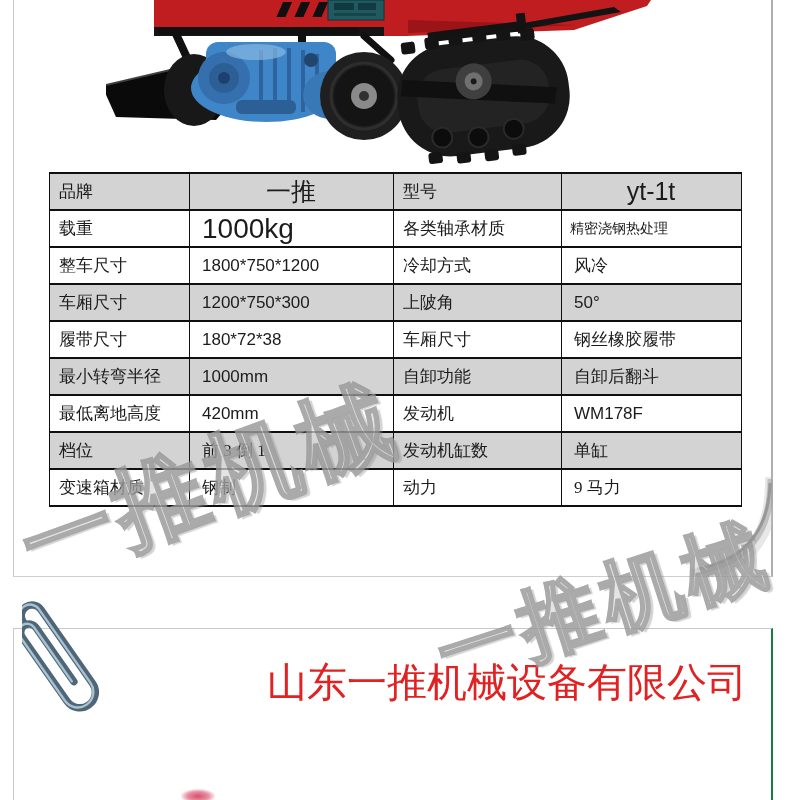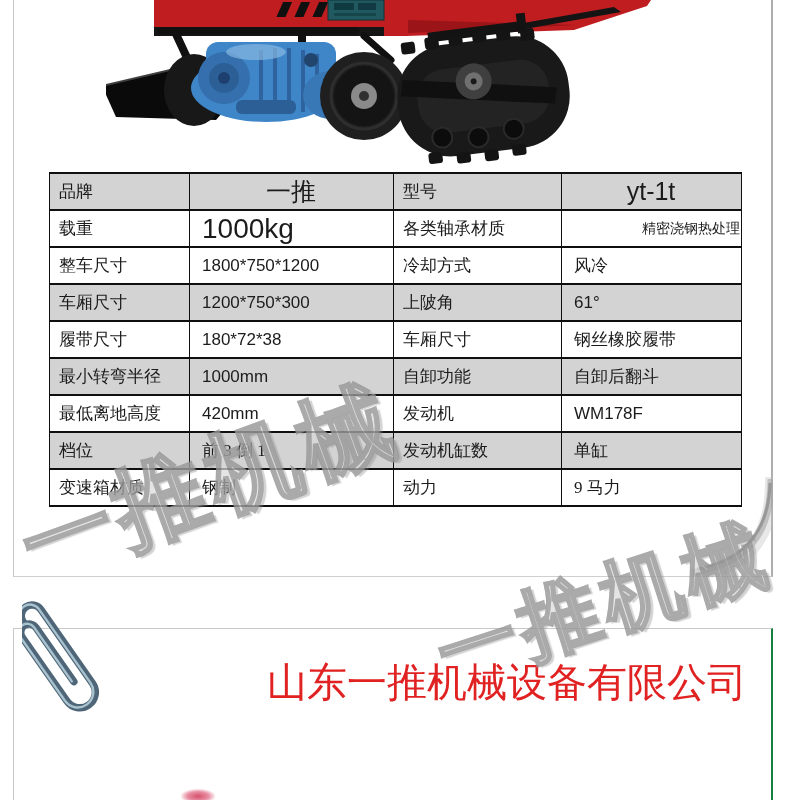--- a/index.html
+++ b/index.html
@@ -32,21 +32,21 @@
   #spec-table td{
     border-left:1px solid #0f0f0f;border-right:1px solid #0f0f0f;
     height:33px;vertical-align:middle;overflow:hidden;white-space:nowrap;
   }
   #spec-table tr.stripe td{background:var(--stripe,#d3d3d3);}
   td.lbl{padding-left:9px;font-family:"Liberation Serif",serif;}
   td.val{padding-left:12px;font-family:"Liberation Sans",sans-serif;}
   td.val.cjk{font-family:"Liberation Serif",serif;}
   td.xl{font-size:25px;text-align:center;padding-left:0;}
   td.lg{font-size:28px;}
-  td.sm{font-size:14px;padding-left:8px;text-align:right;}
+  td.sm{font-size:14px;padding-left:8px;}
   
   .wm{
     position:absolute;z-index:5;pointer-events:none;
     font-weight:bold;letter-spacing:6px;
     color:rgba(255,255,255,0.55);
     -webkit-text-stroke:2.5px rgba(148,148,148,0.9);
     text-shadow:3px 3px 1px rgba(140,140,140,0.45),-1px -1px 0 rgba(160,160,160,0.35);
     opacity:.85;white-space:nowrap;
   }
   #wm1{left:25px;top:488px;font-size:92px;transform:rotate(-20deg);transform-origin:0 50%;}
@@ -183,21 +183,21 @@
         <tr>
           <td class="lbl">整车尺寸</td>
           <td class="val">1800*750*1200</td>
           <td class="lbl">冷却方式</td>
           <td class="val cjk">风冷</td>
         </tr>
         <tr class="stripe">
           <td class="lbl">车厢尺寸</td>
           <td class="val">1200*750*300</td>
           <td class="lbl">上陂角</td>
-          <td class="val">61°</td>
+          <td class="val">50°</td>
         </tr>
         <tr>
           <td class="lbl">履带尺寸</td>
           <td class="val">180*72*38</td>
           <td class="lbl">车厢尺寸</td>
           <td class="val cjk">钢丝橡胶履带</td>
         </tr>
         <tr class="stripe">
           <td class="lbl">最小转弯半径</td>
           <td class="val">1000mm</td>

